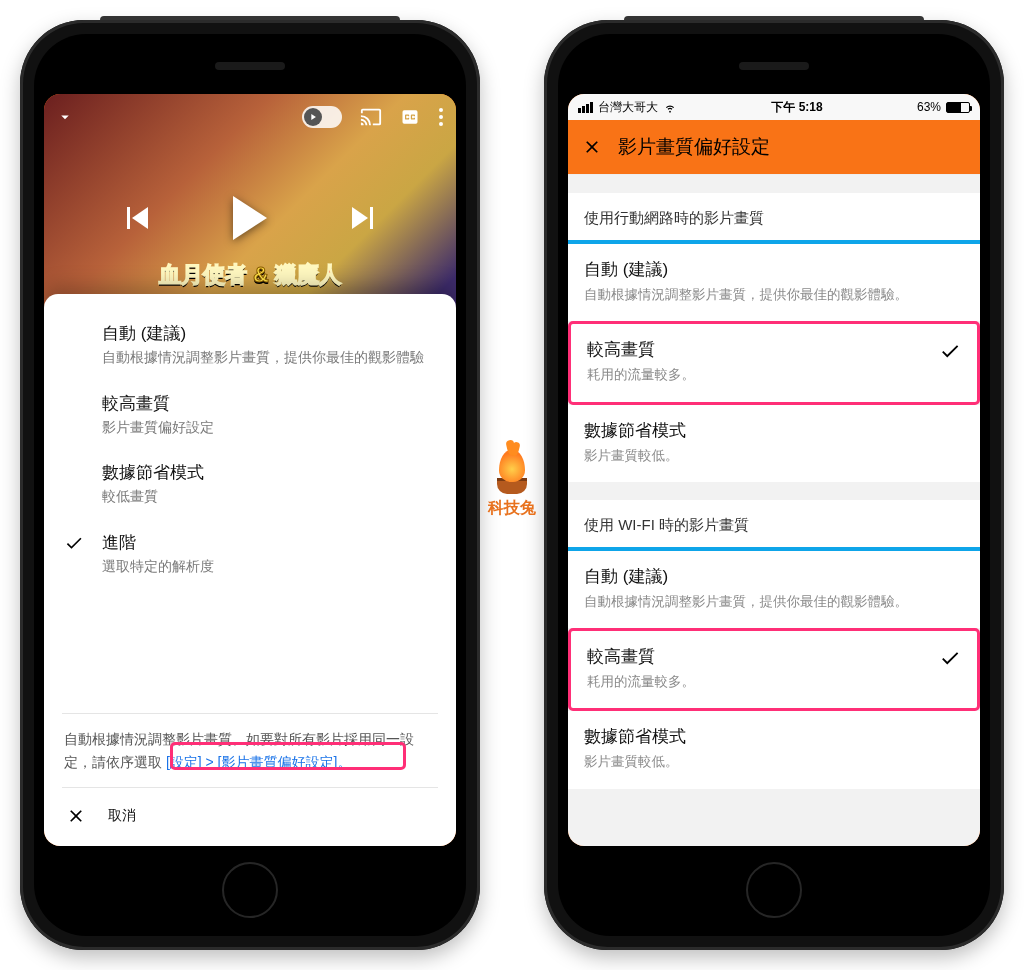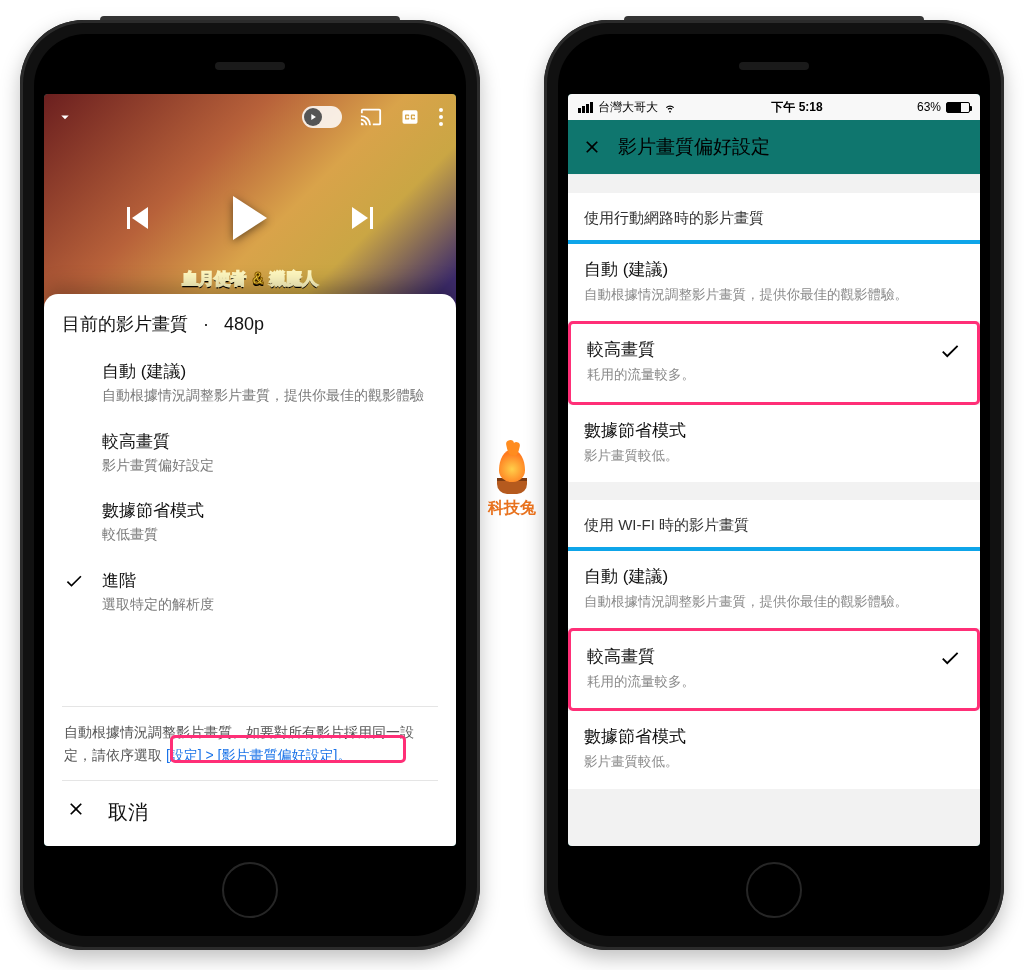--- a/index.html
+++ b/index.html
@@ -54,22 +54,22 @@
     position: absolute;
     bottom: 18px; left: 50%; transform: translateX(-50%);
     width: 56px; height: 56px;
     border: 2px solid #262626;
     border-radius: 50%;
     background: #000;
   }
   .screen {
     width: 100%;
     height: 100%;
-    background: #0f766e;
-    border-radius: 4px;
+    background: #f97316;
+    border-radius: 16px;
     overflow: hidden;
     position: relative;
     display: flex;
     flex-direction: column;
   }
 
   
   .video-area {
     height: 248px;
     background: linear-gradient(135deg,#6b1f1f,#b8623a 35%,#d9a34a 55%,#caa644 70%,#3d2b6b 90%);
@@ -117,21 +117,21 @@
     display:flex;justify-content:space-between;align-items:center;
     font-size:13px;color:#fff;text-shadow:0 1px 2px #000;
   }
   .progress{
     position:absolute; bottom:0; left:0; right:0; height:3px; background:rgba(255,255,255,.4);
   }
   .progress .fill{ width:2%; height:100%; background:#ff0000; position:relative;}
   .progress .dot{ position:absolute; right:-5px; top:-3px; width:10px;height:10px;border-radius:50%;background:#ff0000;}
   .video-decor{
     position:absolute;bottom:52px;left:50%;transform:translateX(-50%);
-    font-size:16px;font-weight:900;color:#ff2a2a;
+    font-size:22px;font-weight:900;color:#ff2a2a;
     -webkit-text-stroke:1.5px #fff8c0;
     text-shadow:0 2px 0 #000;
     white-space:nowrap;
   }
   .video-decor .amp{ color:#ffe24a;-webkit-text-stroke:1px #8a5b00;margin:0 6px;}
 
   .below-vid{
     padding:10px 14px; display:flex; align-items:center; gap:10px;
   }
   .below-vid .logo{ width:26px;height:16px;background:#ff0000;border-radius:3px;position:relative;}
@@ -160,22 +160,22 @@
   .opt .labels .t{ font-size:17px;color:#111;margin-bottom:3px;}
   .opt .labels .d{ font-size:14px;color:#7a7a7a;line-height:1.4;}
   .sheet .note{
     border-top:1px solid #e5e5e5; padding:14px 2px;
     font-size:14px;color:#555;line-height:1.6;
   }
   .sheet .note .lk{ color:#1a73e8;}
   .sheet .cancel{
     border-top:1px solid #e5e5e5;
     padding:18px 4px 20px 4px;
-    display:flex;align-items:flex-start;gap:22px;
-    font-size:20px;color:#111;
+    display:flex;align-items:center;gap:22px;
+    font-size:14px;color:#111;
   }
   .sheet .cancel svg{ width:20px;height:20px;}
   .highlight-box{
     position:absolute; border:3px solid #ff2f77; border-radius:5px; pointer-events:none;
   }
 
   
   .statusbar{
     height:26px;background:#f8f8f8;display:flex;align-items:center;justify-content:space-between;
     padding:0 10px;font-size:12px;color:#000;
@@ -288,23 +288,20 @@
             </div>
         </div>
 
         <div class="below-vid">
           <div class="logo"></div>
           <span class="txt">有機會贏獎品*</span>
           <div class="cta-stub"></div>
         </div>
 
         <div class="sheet">
-          <h3>
-            <span>目前的影片畫質</span>&nbsp;&nbsp;&nbsp;<span>·</span>&nbsp;&nbsp;&nbsp;<span>480p</span>
-          </h3>
 
           <div class="opts">
             <div class="opt">
               <div class="check"></div>
               <div class="labels">
                 <div class="t">自動 (建議)</div>
                 <div class="d">自動根據情況調整影片畫質，提供你最佳的觀影體驗</div>
               </div>
             </div>
             <div class="opt">

